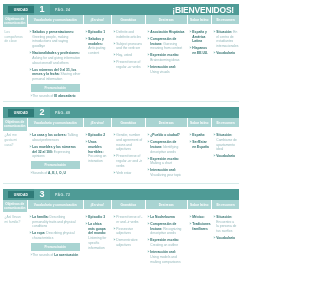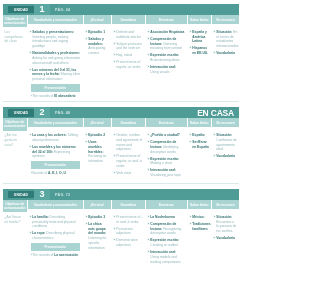--- a/index.html
+++ b/index.html
@@ -105,20 +105,21 @@
 </head>
 <body>
 
 <div class="page">
   <div id="chapters-root">
       <div class="chapter">
         <div class="chbar">
           <div class="chbar-tag">UNIDAD</div>
           <div class="chbar-num">1</div>
           <div class="chbar-pg">PÁG. 24</div>
+          <div class="chbar-title">¡BIENVENIDOS!</div>
         </div>
         <div class="cols">
           <div class="col" style="width: 25px;">
             <div class="colhead">Objetivos de comunicación</div>
           </div>
           <div class="col" style="width: 56px;">
             <div class="colhead">Vocabulario y comunicación</div>
           </div>
           <div class="col" style="width: 28px;">
             <div class="colhead">¡En vivo!</div>
@@ -240,21 +241,20 @@
             </div>
           </div>
         </div>
         <div class="rule"></div>
       </div>
       <div class="chapter">
         <div class="chbar">
           <div class="chbar-tag">UNIDAD</div>
           <div class="chbar-num">2</div>
           <div class="chbar-pg">PÁG. 48</div>
-          <div class="chbar-title">EN CASA</div>
         </div>
         <div class="cols">
           <div class="col" style="width: 25px;">
             <div class="colhead">Objetivos de comunicación</div>
           </div>
           <div class="col" style="width: 56px;">
             <div class="colhead">Vocabulario y comunicación</div>
           </div>
           <div class="col" style="width: 28px;">
             <div class="colhead">¡En vivo!</div>

